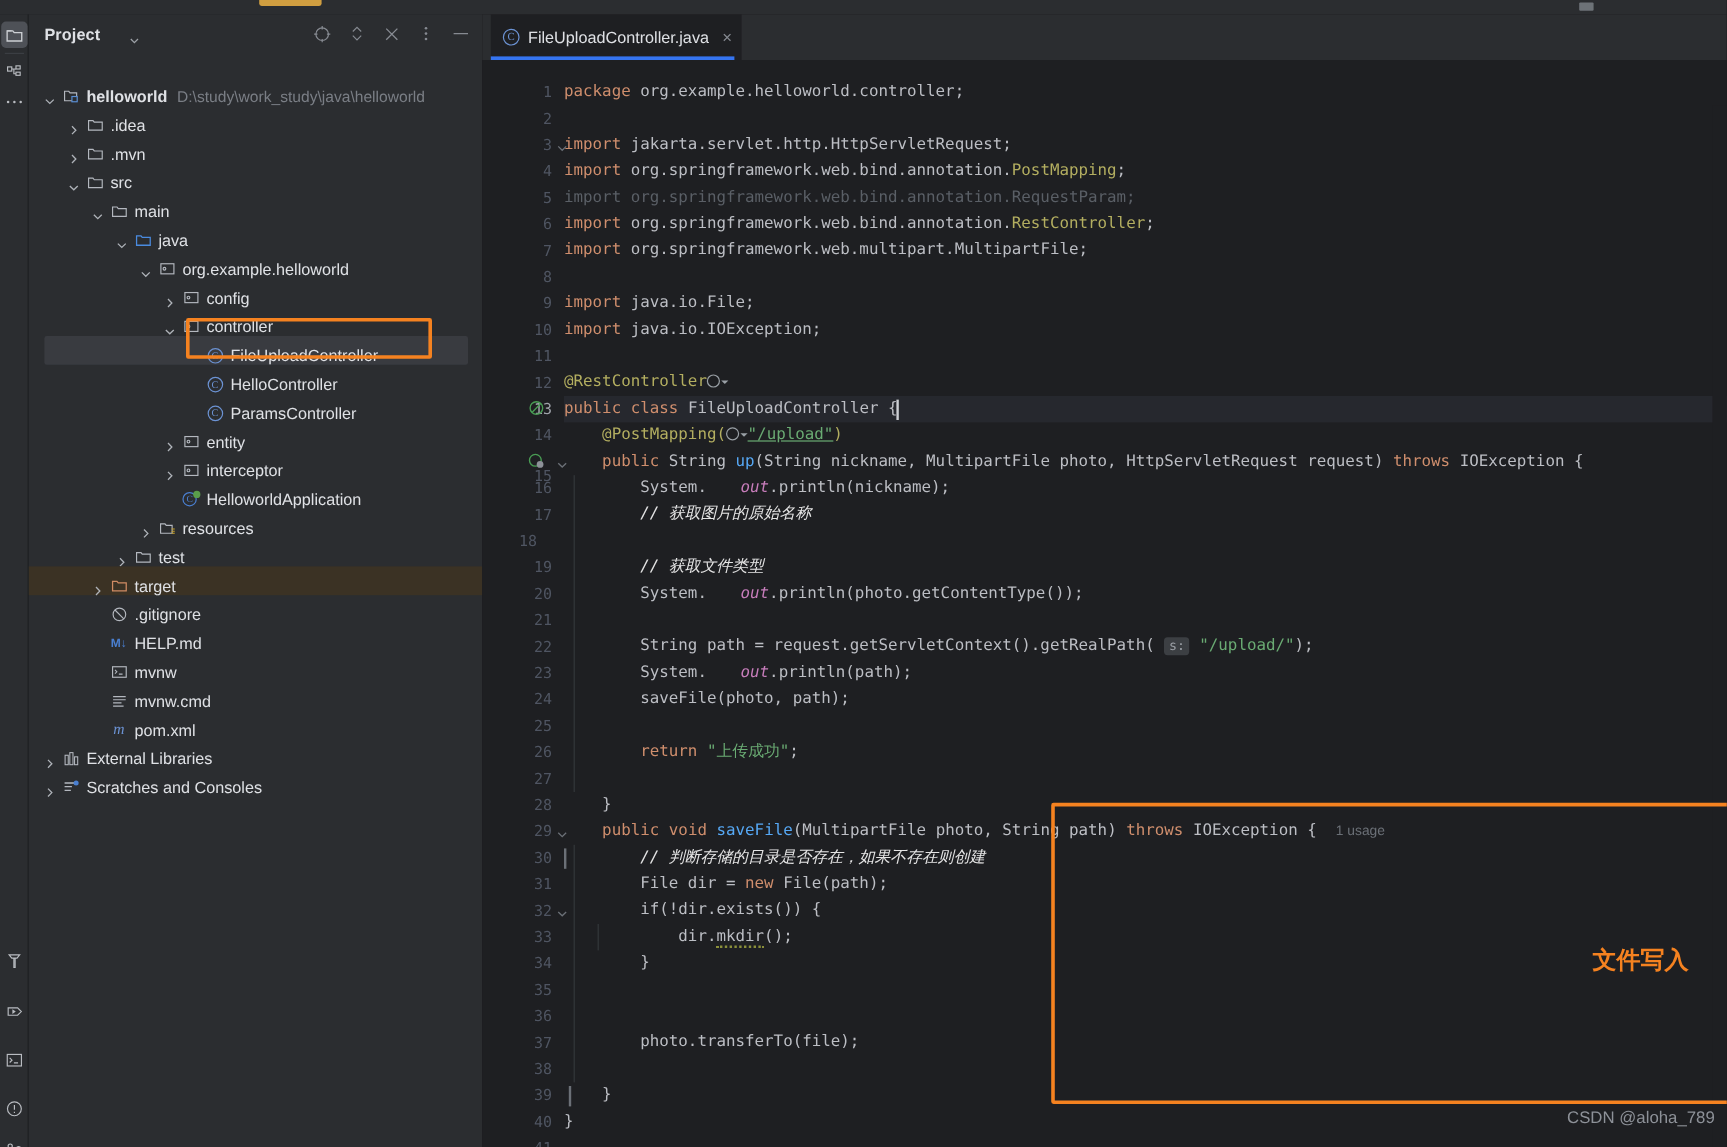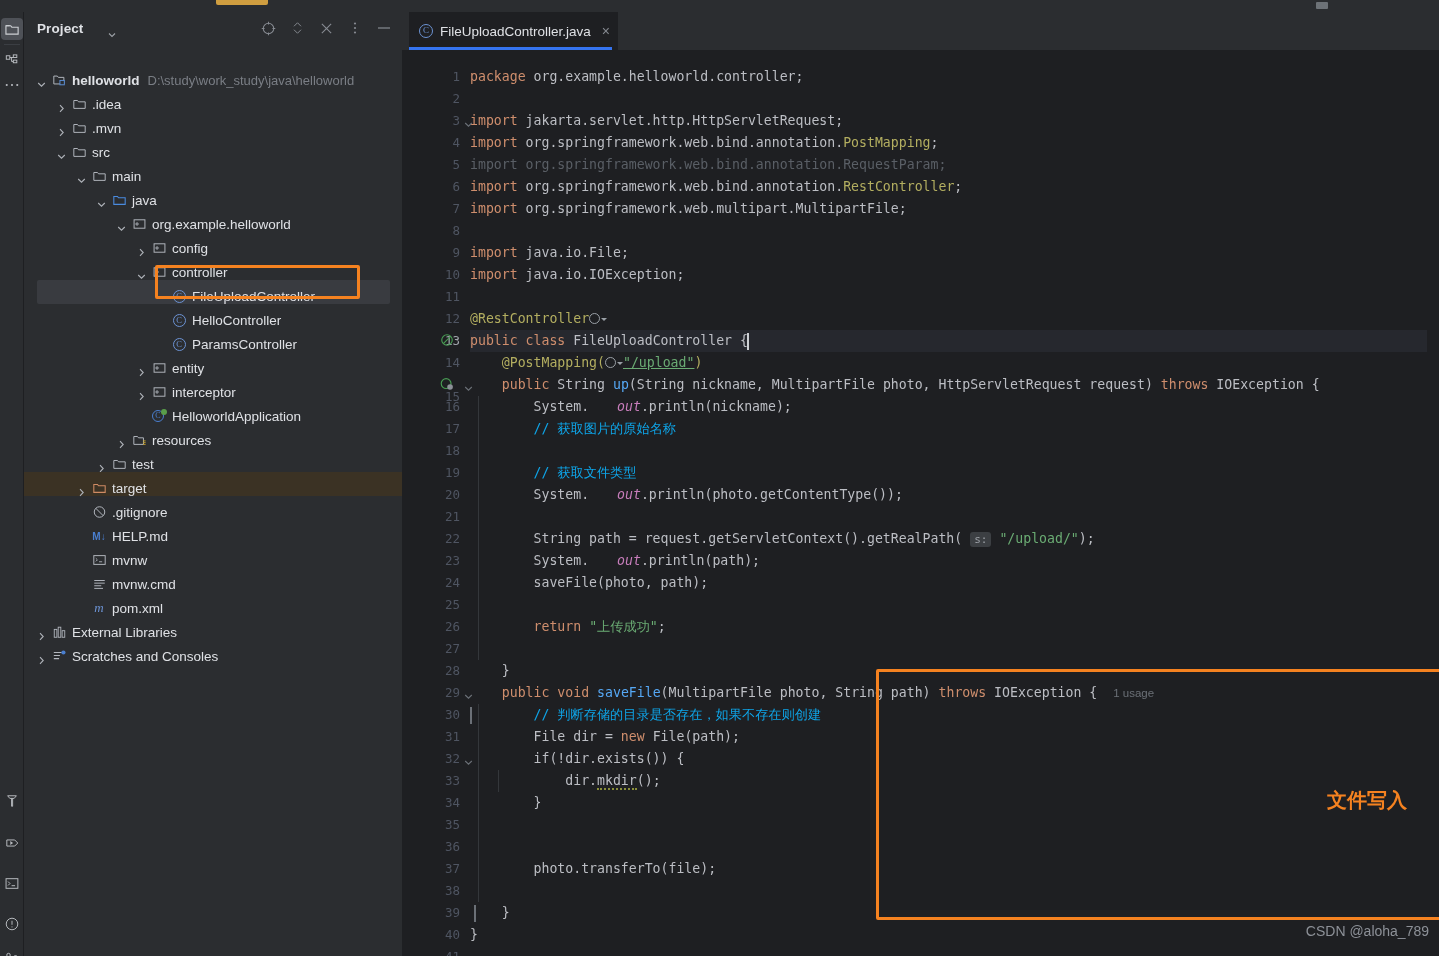--- a/index.html
+++ b/index.html
@@ -144,21 +144,21 @@
   }
   .cur-line {
     position: absolute; left: 0; width: 969px; height: 22px; background: #26282e;
   }
   .indent-guide {
     position: absolute; width: 1px; background: #34373b;
   }
   .kw  { color: #cf8e6d; }
   .ann { color: #b3ae60; }
   .str { color: #6aab73; }
-  .cmt { color: #0ea5e9; }
+  .cmt { color: #e5e5e5; font-style: italic; }
   .fld { color: #c77dbb; font-style: italic; margin-left: 28px; }
   .mth { color: #56a8f5; }
   .dim { color: #5a5f66; }
   .plain { color: #bcbec4; }
   .hint {
     background: #3c3f43; color: #9ca0a6; font-size: 11px;
     padding: 1px 4px; border-radius: 3px; font-family: "DejaVu Sans Mono", monospace;
   }
   .usage { color: #6b7077; font-size: 11.5px; font-family: "Liberation Sans", sans-serif; }
   .ulink { text-decoration: underline; }
@@ -586,21 +586,21 @@
           <div class="ln" style="top: 170px;">8</div>
           <div class="ln" style="top: 192px;">9</div>
           <div class="ln" style="top: 214px;">10</div>
           <div class="ln" style="top: 236px;">11</div>
           <div class="ln" style="top: 258px;">12</div>
           <div class="ln" style="top: 280px; color: rgb(160, 164, 171);">13</div>
           <div class="ln" style="top: 302px;">14</div>
           <div class="ln" style="top: 336px;">15</div>
           <div class="ln" style="top: 346px;">16</div>
           <div class="ln" style="top: 368px;">17</div>
-          <div class="ln" style="top: 390px;">18</div>
+          <div class="ln" style="top: 390px; text-align: center;">18</div>
           <div class="ln" style="top: 412px;">19</div>
           <div class="ln" style="top: 434px;">20</div>
           <div class="ln" style="top: 456px;">21</div>
           <div class="ln" style="top: 478px;">22</div>
           <div class="ln" style="top: 500px;">23</div>
           <div class="ln" style="top: 522px;">24</div>
           <div class="ln" style="top: 544px;">25</div>
           <div class="ln" style="top: 566px;">26</div>
           <div class="ln" style="top: 588px;">27</div>
           <div class="ln" style="top: 610px;">28</div>

